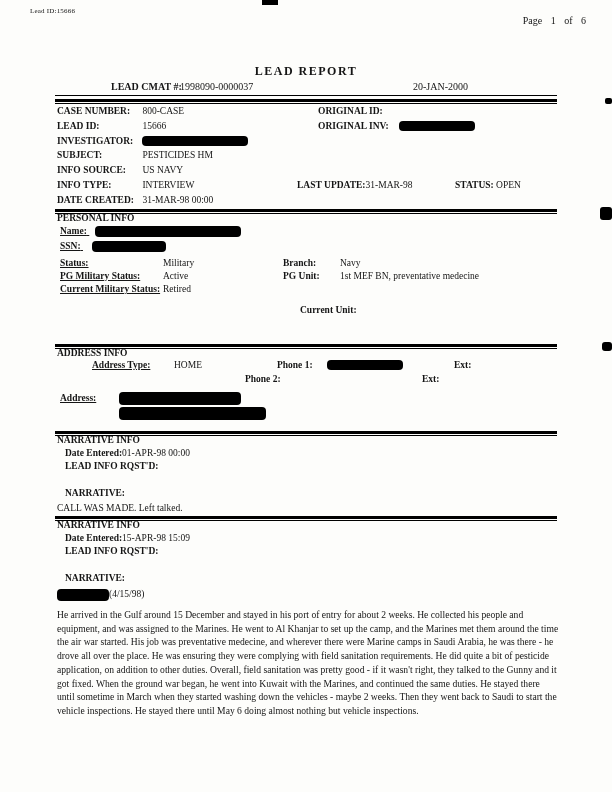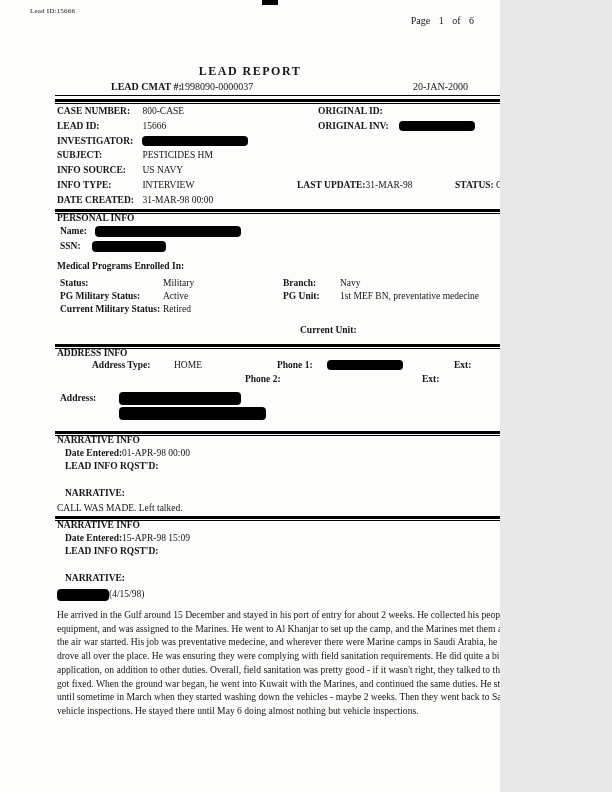--- a/index.html
+++ b/index.html
@@ -4,21 +4,21 @@
 <style>
   * { margin:0; padding:0; box-sizing:border-box; }
   html,body { width:612px; height:792px; }
   body {
     background:#e8e8e8;
     font-family:"Liberation Serif", serif;
     color:#151515;
   }
   .page {
     position:relative;
-    width:500px; height:792px;
+    width:612px; height:792px;
     background:#fdfdfb;
     overflow:hidden;
   }
   .b { font-weight:bold; }
 
   
   .artifact { position:absolute; background:#000; }
   .art-top   { left:262px; top:0; width:16px; height:5px; }
   .art-r1    { left:605px; top:98px;  width:7px; height:6px; border-radius:2px; }
   .art-r2    { left:600px; top:207px; width:12px; height:13px; border-radius:3px; }
@@ -51,21 +51,21 @@
   .case-section { position:absolute; left:57px; top:104px; width:502px; font-size:9.5px; }
   .crow { position:relative; height:14.8px; line-height:14.8px; }
   .crow .lab { display:inline-block; width:83px; font-weight:bold; }
   .pos { position:absolute; top:0; }
 
   .redact { background:#000; border-radius:4px; display:inline-block; vertical-align:middle; }
 
   
   .personal { position:absolute; left:57px; top:213px; width:502px; font-size:9.5px; }
   .sec-title { font-weight:bold; font-size:9.5px; }
-  .prow { position:relative; height:15px; line-height:15px; }
+  .prow { position:relative; height:15px; line-height:15px;text-decoration:underline; }
 
   
   .address { position:absolute; left:57px; top:348px; width:502px; font-size:9.5px; }
 
   
   .narr { position:absolute; left:57px; width:502px; font-size:9.5px; }
   .n1 { top:435px; } .n2 { top:520px; }
   .nrow { position:relative; line-height:13px; }
   .indent { padding-left:8px; }
   .para {
@@ -158,21 +158,20 @@
   <div class="personal">
     <div class="sec-title">PERSONAL INFO</div>
     <div class="prow" style="margin-top:1px;">
       <span class="b" style="padding-left:3px;">Name:</span>
       <span class="redact" style="width:146px; height:11px; margin-left:6px;"></span>
     </div>
     <div class="prow">
       <span class="b" style="padding-left:3px;">SSN:</span>
       <span class="redact" style="width:74px; height:11px; margin-left:9px;"></span>
     </div>
-    <div class="prow b" style="margin-top:5px;">Medical  Programs Enrolled In:</div>
     <div class="prow" style="margin-top:3px; height:13px; line-height:13px;">
       <span class="b" style="padding-left:3px;">Status:</span>
       <span class="pos" style="left:106px">Military</span>
       <span class="pos b" style="left:226px">Branch:</span>
       <span class="pos" style="left:283px">Navy</span>
     </div>
     <div class="prow" style="height:13px; line-height:13px;">
       <span class="b" style="padding-left:3px;">PG Military Status:</span>
       <span class="pos" style="left:106px">Active</span>
       <span class="pos b" style="left:226px">PG Unit:</span>

